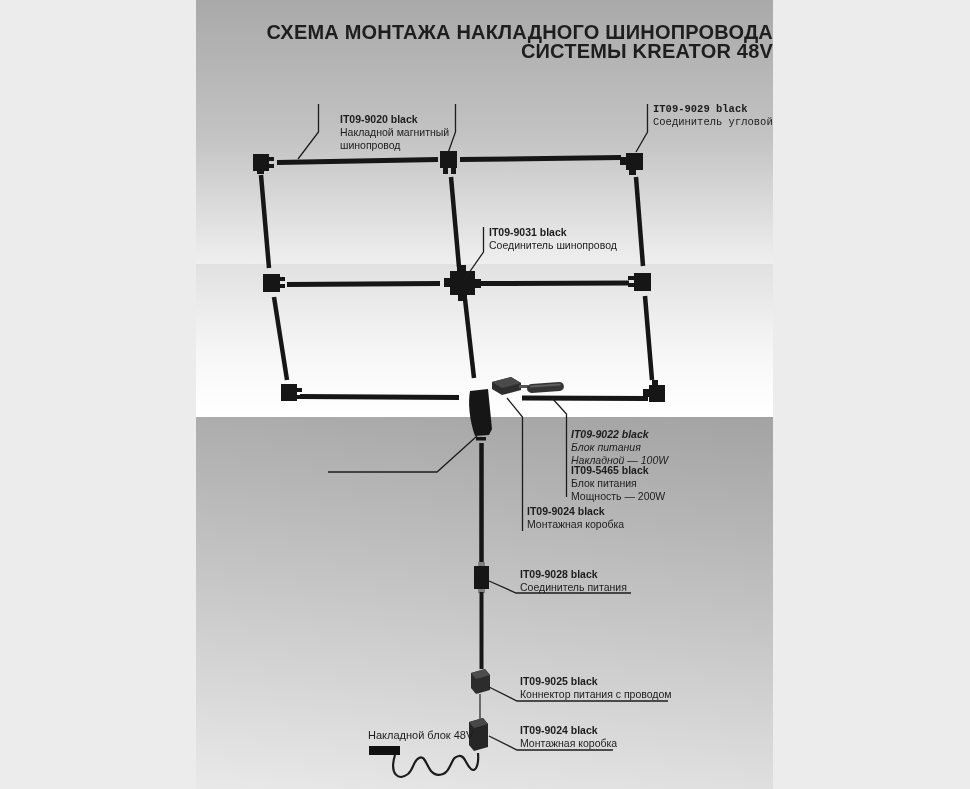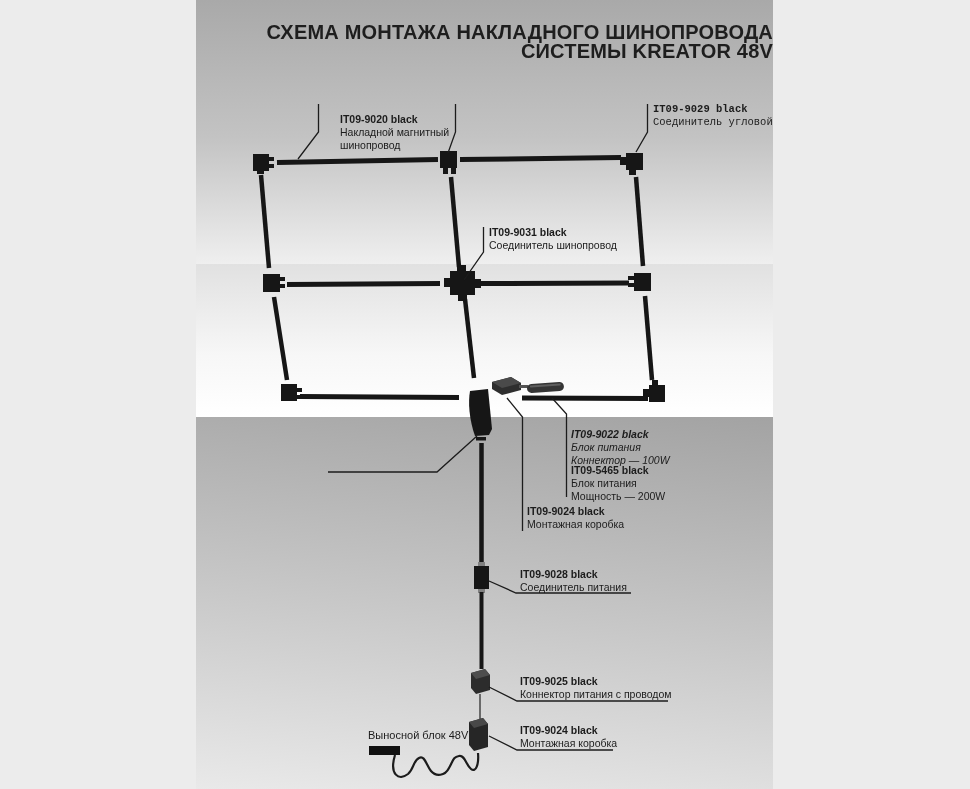--- a/index.html
+++ b/index.html
@@ -177,21 +177,21 @@
 
   <div class="plabel" style="left:489px;top:226px;">
     <div class="code">IT09-9031 black</div>
     <div class="desc">Соединитель шинопровод</div>
   </div>
 
 
   <div class="plabel" style="left:571px;top:428px;font-style:italic;">
     <div class="code">IT09-9022 black</div>
     <div class="desc">Блок питания</div>
-    <div class="desc">Коннектор — 100W</div>
+    <div class="desc">Накладной — 100W</div>
   </div>
 
   <div class="plabel" style="left:571px;top:464px;">
     <div class="code">IT09-5465 black</div>
     <div class="desc">Блок питания</div>
     <div class="desc">Мощность — 200W</div>
   </div>
 
   <div class="plabel" style="left:527px;top:505px;">
     <div class="code">IT09-9024 black</div>
@@ -207,16 +207,16 @@
     <div class="code">IT09-9025 black</div>
     <div class="desc">Коннектор питания с проводом</div>
   </div>
 
   <div class="plabel" style="left:520px;top:724px;">
     <div class="code">IT09-9024 black</div>
     <div class="desc">Монтажная коробка</div>
   </div>
 
   <div class="plabel" style="left:368px;top:729px;font-size:11px;">
-    <div class="desc">Выносной блок 48V</div>
+    <div class="desc">Накладной блок 48V</div>
   </div>
 
 </div>
 
 </body></html>

